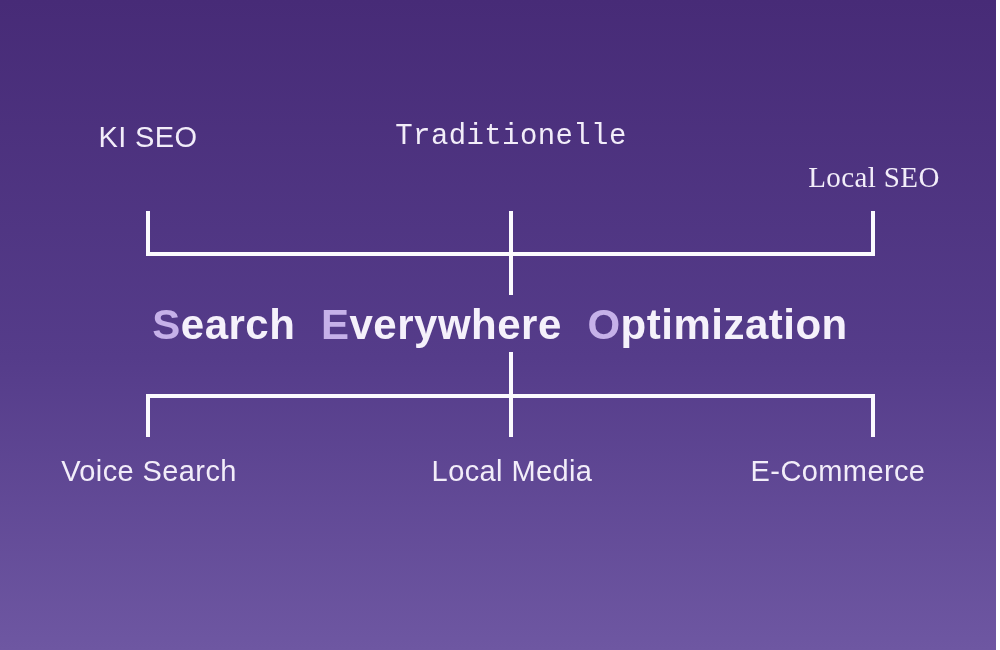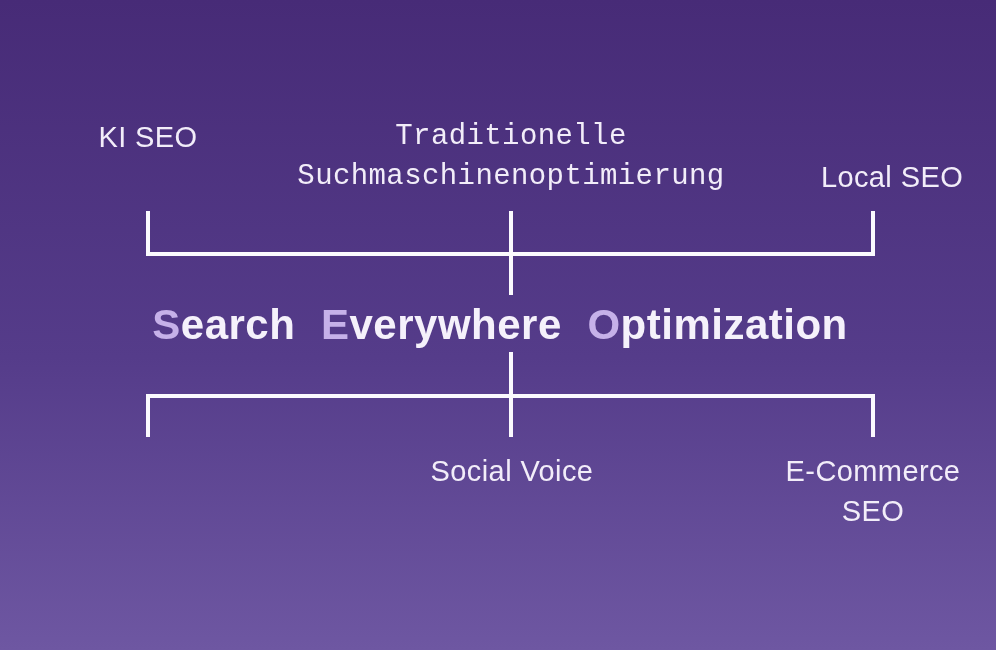--- a/index.html
+++ b/index.html
@@ -62,35 +62,34 @@
   <div class="connector" style="left:146px; top:394px; width:729px; height:4px;"></div>
   <div class="connector" style="left:146px; top:394px; width:4px; height:43px;"></div>
   <div class="connector" style="left:509px; top:352px; width:4px; height:85px;"></div>
   <div class="connector" style="left:871px; top:394px; width:4px; height:43px;"></div>
 
   <div class="label" style="left:148px; top:117px;">
     <div>KI SEO</div>
   </div>
   <div class="label" style="left:511px; top:117px;font-family:Liberation Mono, monospace;">
     <div>Traditionelle</div>
-    <div>Suchmaschinenoptimierung</div>
   </div>
-  <div class="label" style="left:892px; top:157px;">
+  <div class="label" style="left:874px; top:157px;font-family:Liberation Serif, serif;">
     <div>Local SEO</div>
   </div>
 
   <h1 class="title">
     <span class="word"><span class="accent">S</span><span>earch</span></span>
     <span class="word"><span class="accent">E</span><span>verywhere</span></span>
     <span class="word"><span class="accent">O</span><span>ptimization</span></span>
   </h1>
 
   <div class="label" style="left:149px; top:451px;">
+    <div>Voice Search</div>
   </div>
   <div class="label" style="left:512px; top:451px;">
-    <div>Social Voice</div>
+    <div>Local Media</div>
   </div>
-  <div class="label" style="left:873px; top:451px;">
+  <div class="label" style="left:838px; top:451px;">
     <div>E-Commerce</div>
-    <div>SEO</div>
   </div>
 
 </div>
 
 </body></html>

